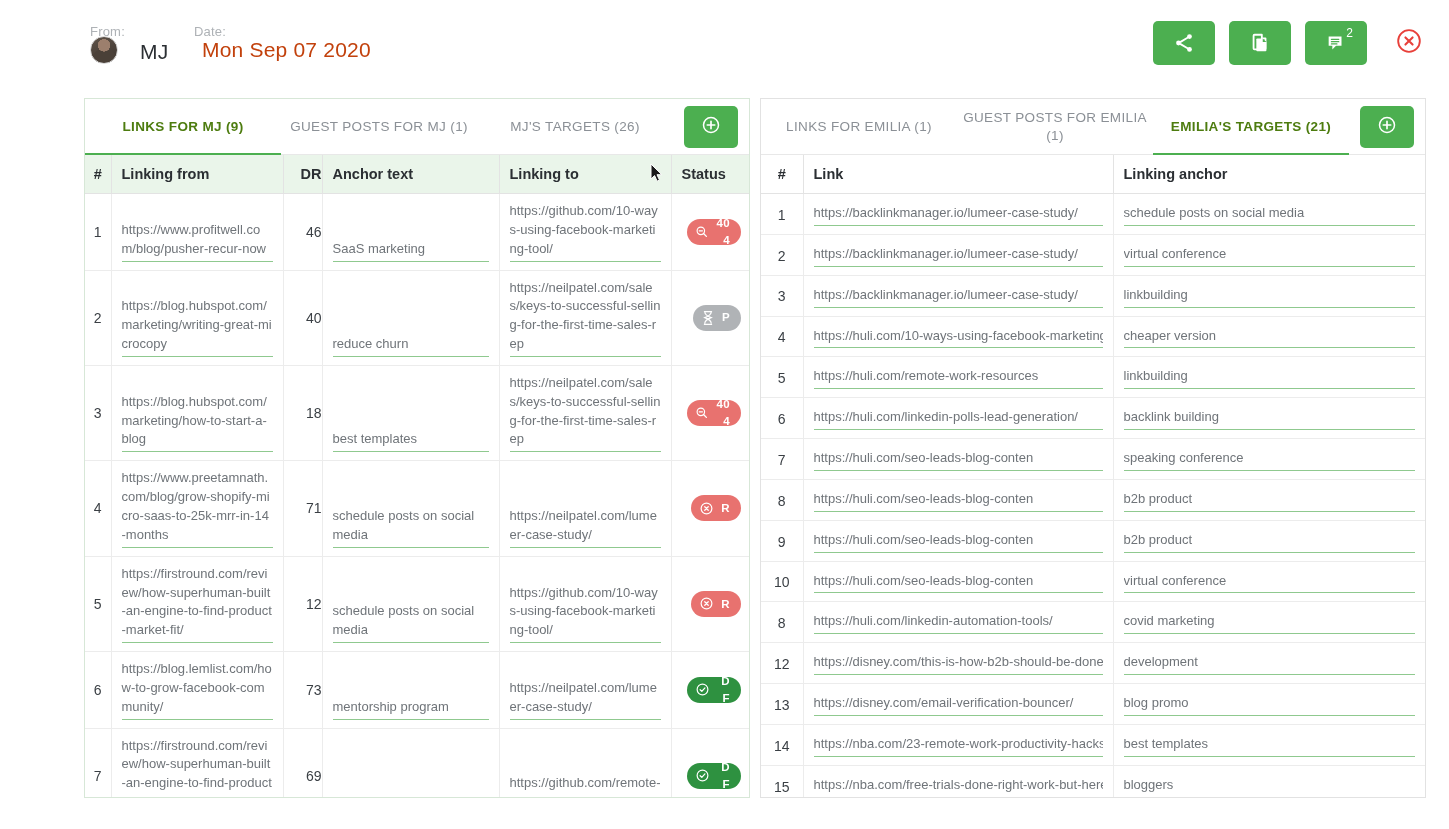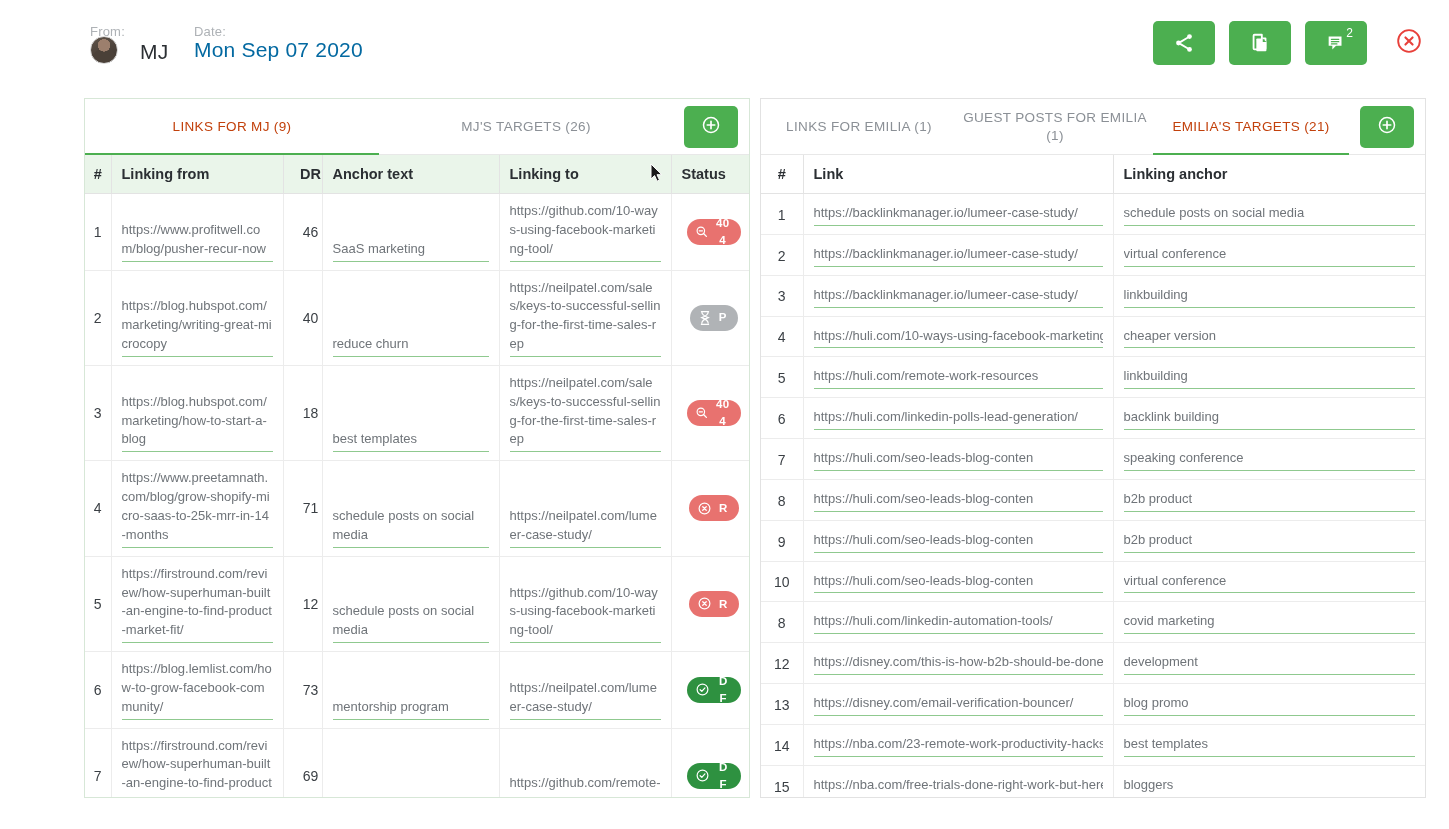--- a/index.html
+++ b/index.html
@@ -30,22 +30,22 @@
       radial-gradient(circle at 50% 32%, #9c7f6d 0 28%, rgba(0,0,0,0) 29%),
       radial-gradient(circle at 50% 95%, #4a4038 0 46%, rgba(0,0,0,0) 47%),
       linear-gradient(160deg, #5f5349 0%, #3b332d 100%);
     border: 1px solid #d8d8d8;
     flex: 0 0 auto;
   }
   .from-name {
     font-size: 21px; color: #2b2f33; letter-spacing: .3px;
   }
   .date-value {
-    position: absolute; left: 194px; top: 38px;
-    font-size: 21px; color: #0369a1; letter-spacing: .2px;
+    position: absolute; left: 202px; top: 38px;
+    font-size: 21px; color: #c2410c; letter-spacing: .2px;
   }
 
   .actions {
     position: absolute; right: 20px; top: 21px;
     display: flex; align-items: center; gap: 14px;
   }
   .act-btn {
     width: 62px; height: 44px; border-radius: 5px;
     background: #4caf50;
     display: flex; align-items: center; justify-content: center;
@@ -76,21 +76,21 @@
     position: relative; height: 56px; width: 100%;
     border-bottom: 1px solid #e8e8e8; background: #fff;
   }
   .tablist { display: flex; height: 56px; align-items: stretch; }
   .tab {
     flex: 1 1 0; display: flex; align-items: center; justify-content: center;
     text-align: center; padding: 0 6px;
     font-size: 13.5px; color: #8b9096; letter-spacing: .35px;
     cursor: pointer; position: relative; line-height: 1.35;
   }
-  .tab.active { color: #c2410c; font-weight: normal; }
+  .tab.active { color: #4d7c0f; font-weight: bold; }
   .tab.active::after {
     content: ""; position: absolute; left: 0; right: 0; bottom: -1px;
     height: 3px; background: #4caf50;
   }
   .panel-right .tab { flex: 1 1 0; }
   .tab-add-wrap { width: 76px; display: flex; align-items: center; justify-content: center; }
   .add-btn {
     width: 54px; height: 42px; border-radius: 5px; background: #4caf50;
     display: flex; align-items: center; justify-content: center; cursor: pointer;
     border: none;
@@ -117,25 +117,25 @@
   }
   .cellfield {
     display: block; border-bottom: 1.5px solid #8fc98f; padding-bottom: 2px;
     width: 100%; min-height: 17px;
   }
 
   
   .tbl-left thead th { background: #eaf5ea; }
   .tbl-left .c-num    { width: 26px; text-align: center; padding-left: 0; padding-right: 0; }
   .tbl-left .c-from   { width: 172px; }
-  .tbl-left .c-dr     { width: 39px; text-align: center; padding-left:16px; padding-right:0; }
+  .tbl-left .c-dr     { width: 39px; text-align: right; padding-left:16px; padding-right:0; }
   .tbl-left .c-anchor { width: 177px; }
   .tbl-left .c-to     { width: 172px; }
   .tbl-left .c-status { width: 80px; }
-  .tbl-left td.c-status { text-align: center; vertical-align: middle; padding-left: 15px; }
+  .tbl-left td.c-status { text-align: right; vertical-align: middle; padding-left: 15px; }
 
   
   .tbl-right thead th { background: #ffffff; }
   .tbl-right .c-num    { width: 42px; text-align: center; padding-left:0; padding-right:0; }
   .tbl-right .c-link   { width: 310px; }
   .tbl-right .c-anchor { width: 312px; }
   .tbl-right td { vertical-align: middle; padding-top: 10px; padding-bottom: 8px; }
   .tbl-right td .cellfield { white-space: nowrap; overflow: hidden; text-overflow: clip; }
 
   
@@ -211,20 +211,21 @@
         </svg>
       </span>
     </div>
   </div>
 </div>
 
 <div class="panel panel-left">
   <div class="tabs">
     <div class="tablist">
       <div class="tab active">LINKS FOR MJ (9)</div>
+      <div class="tab">GUEST POSTS FOR MJ (1)</div>
       <div class="tab">MJ'S TARGETS (26)</div>
       <div class="tab-add-wrap">
         <div class="add-btn">
           <span>
             <svg width="20" height="20" viewBox="0 0 24 24">
               <circle cx="12" cy="12" r="9" fill="none" stroke="#fff" stroke-width="1.8"></circle>
               <path d="M12 7.5v9 M7.5 12h9" stroke="#fff" stroke-width="2" stroke-linecap="round"></path>
             </svg>
           </span>
         </div>

